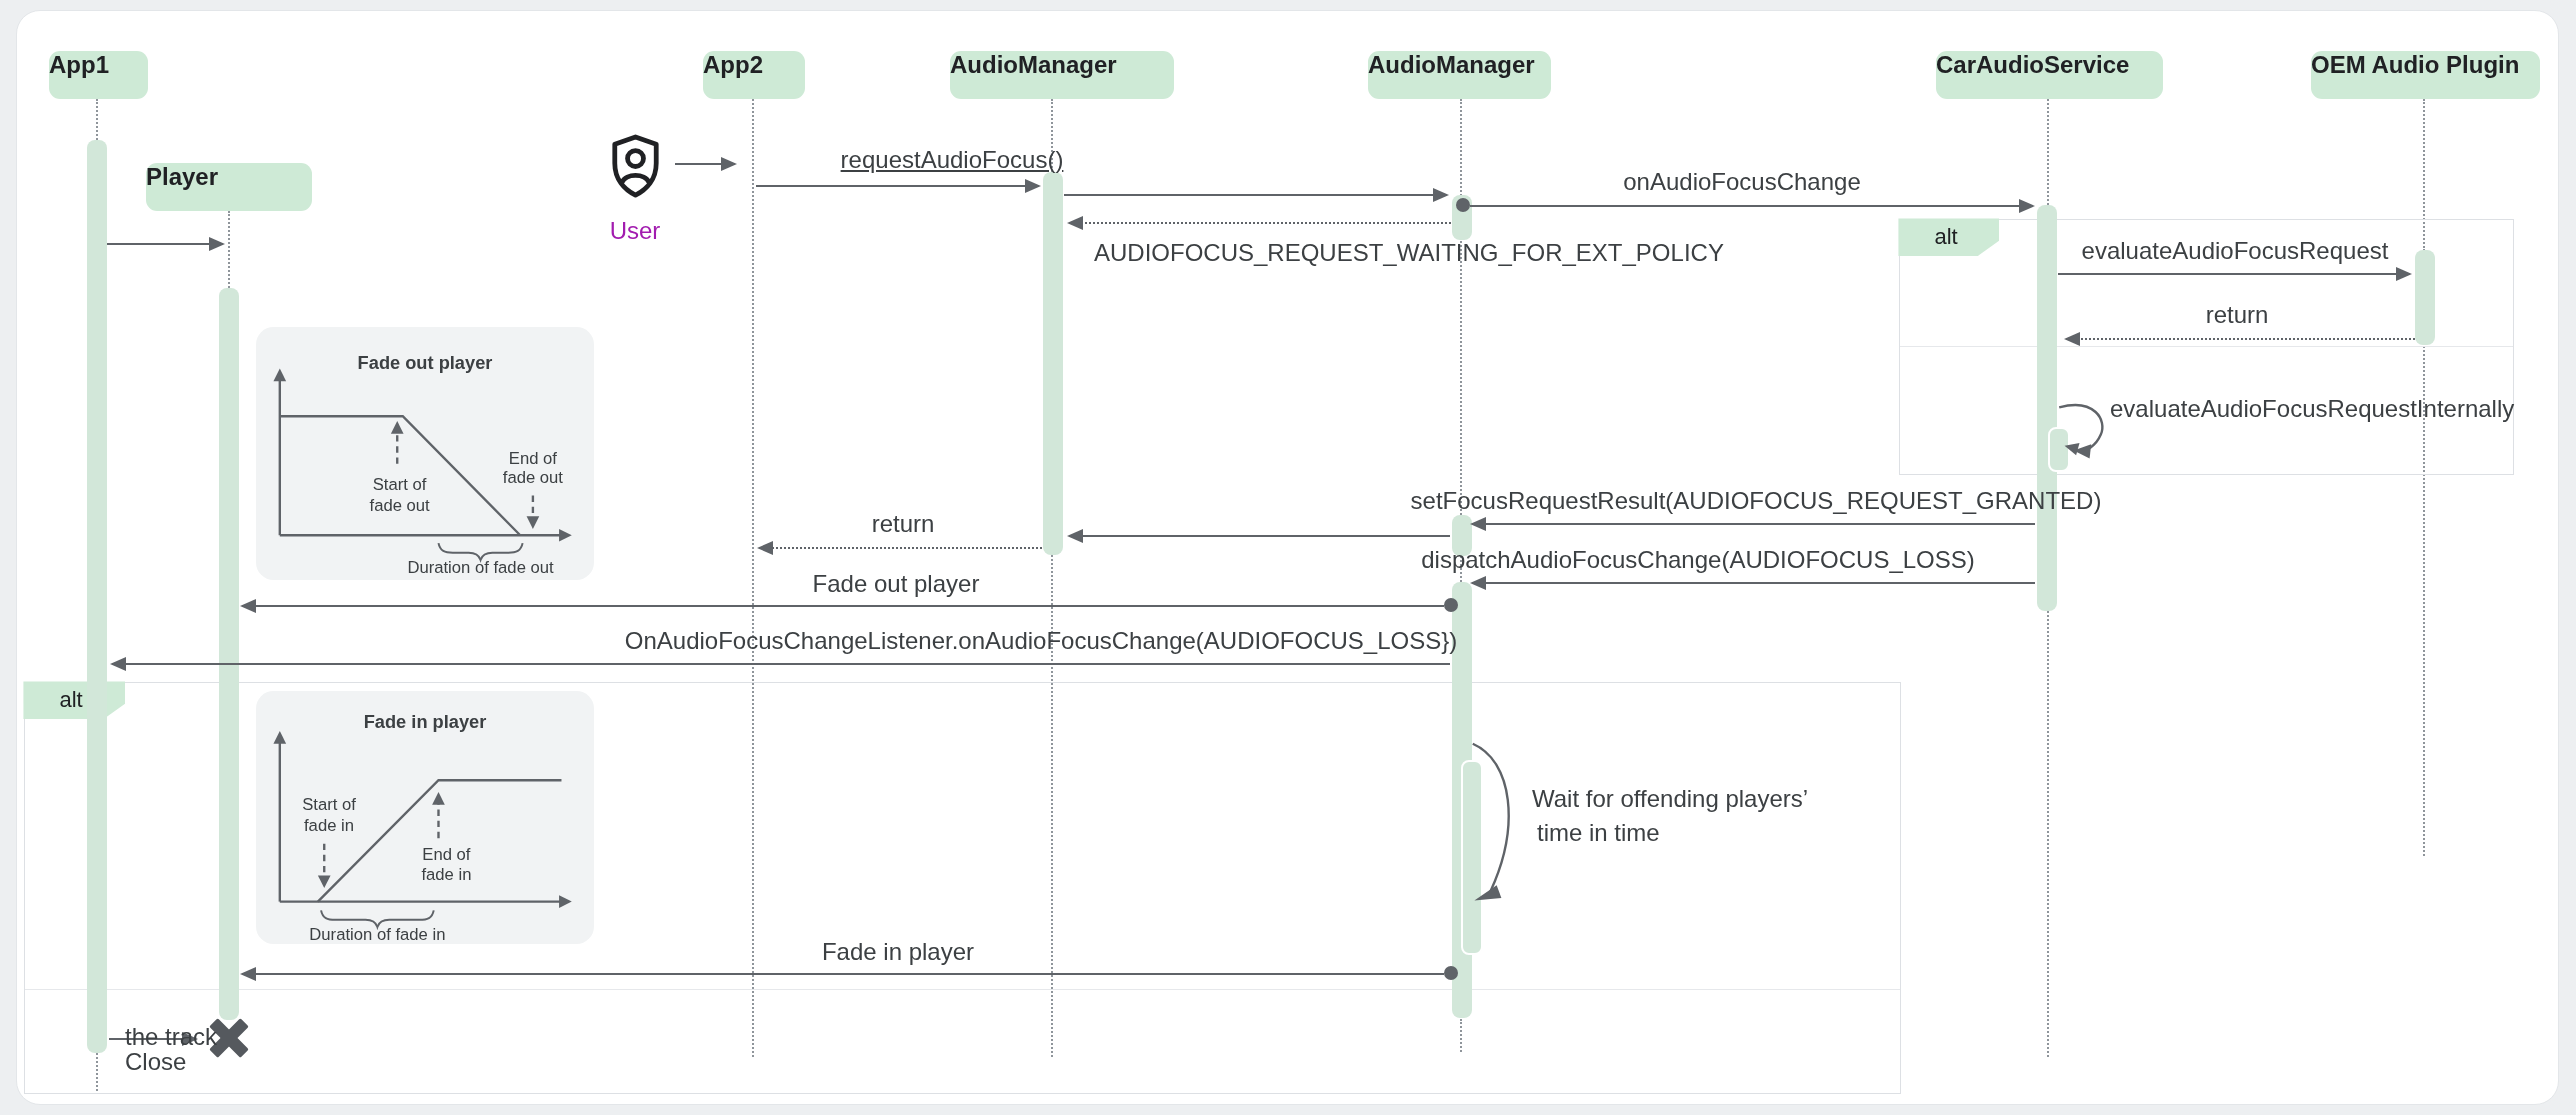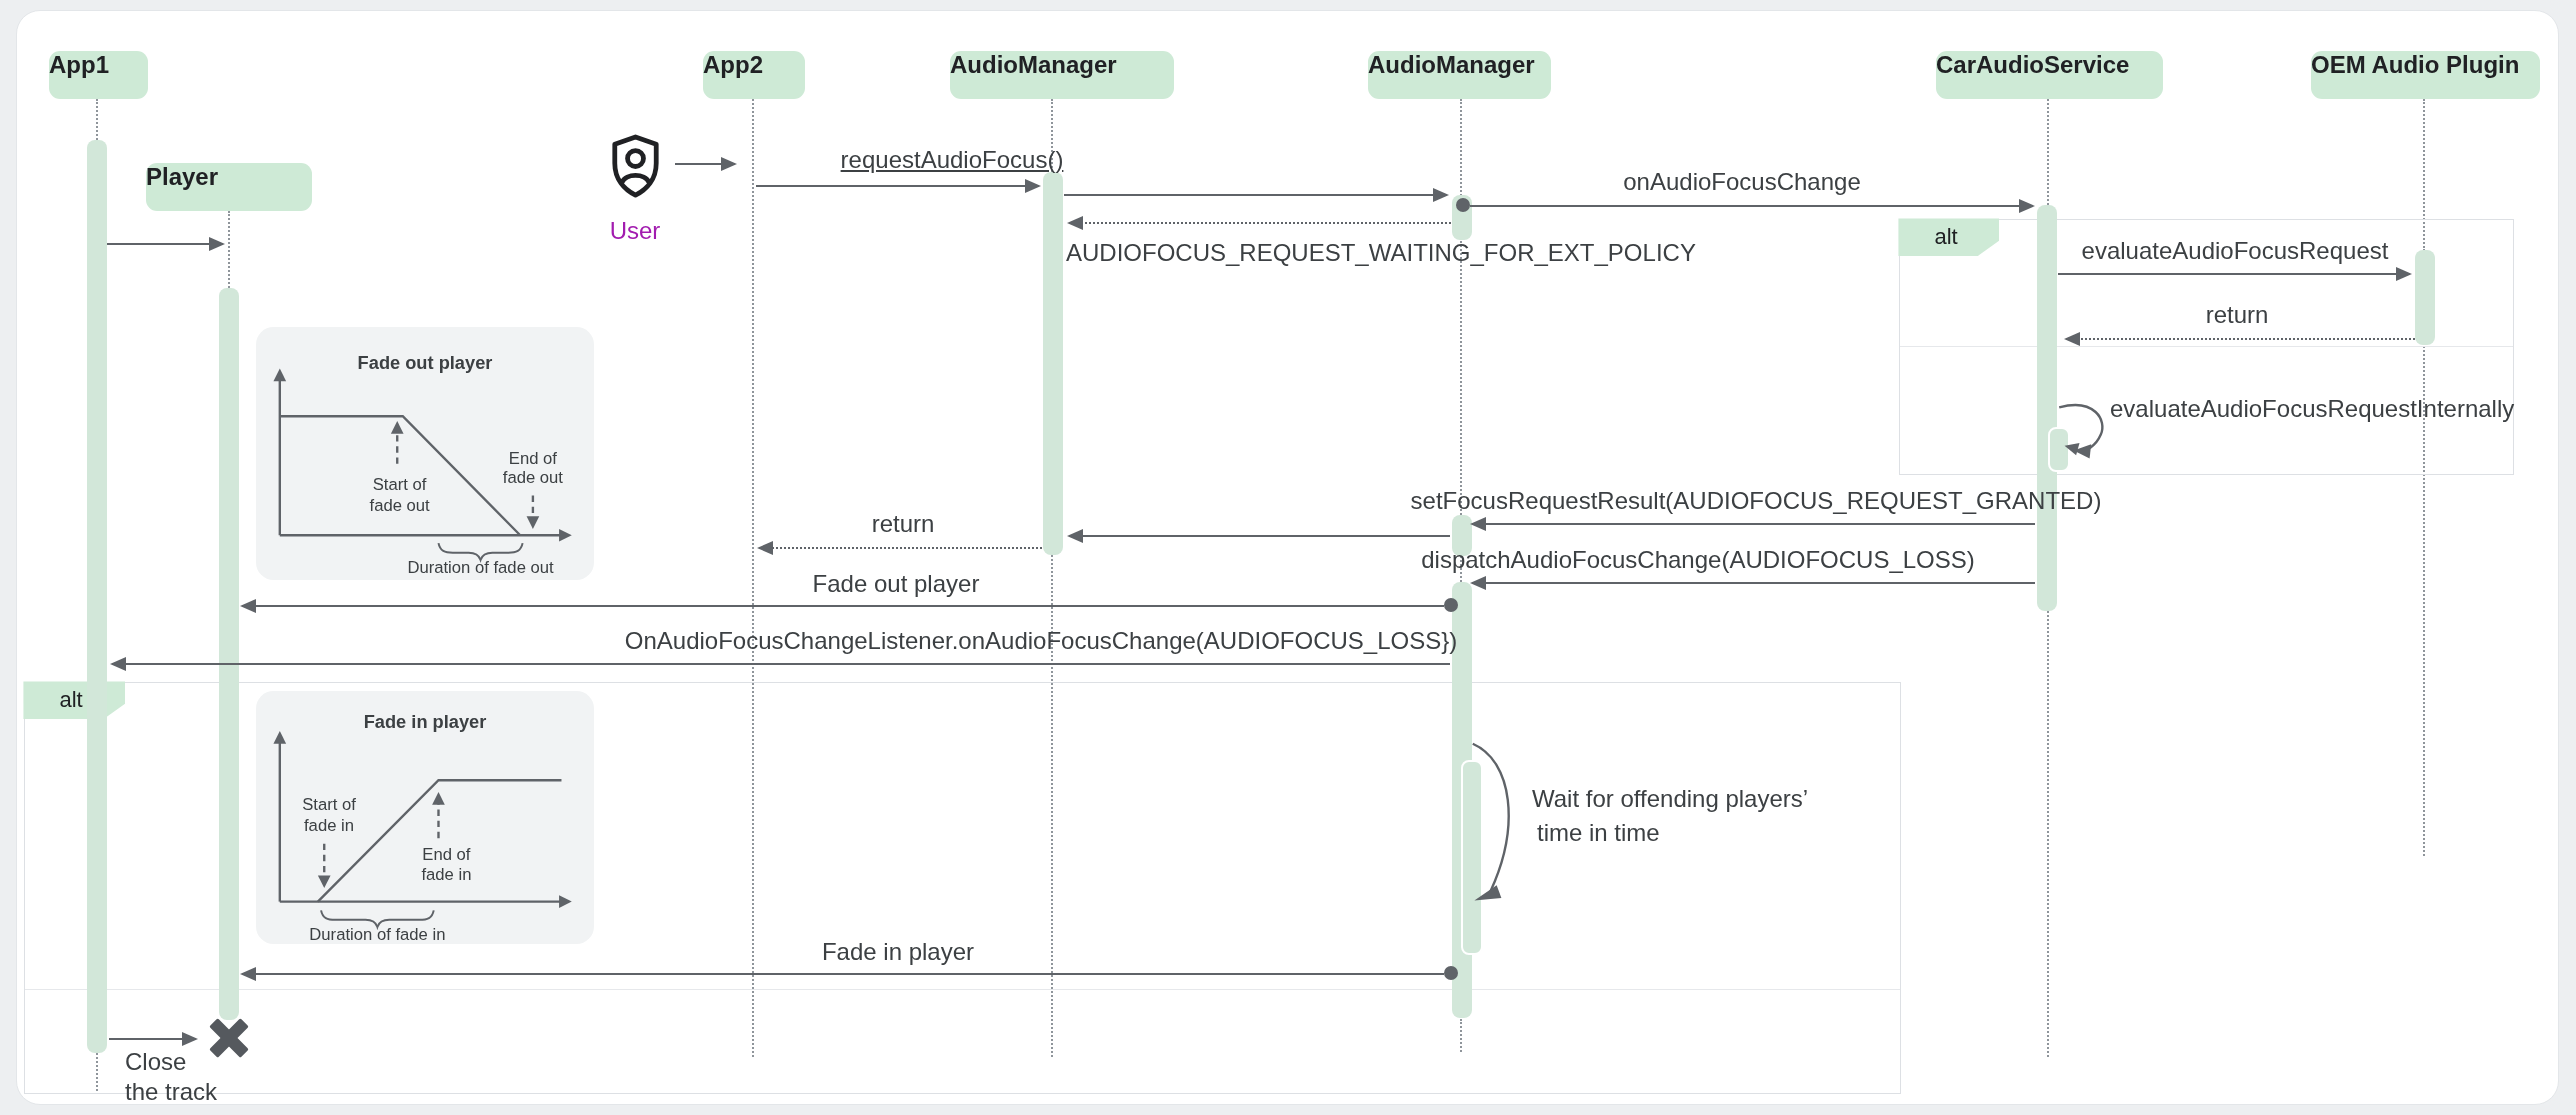--- a/index.html
+++ b/index.html
@@ -114,21 +114,21 @@
 
   <div class="mlabel c" style="left:1742px;top:167px;">onAudioFocusChange</div>
   <div class="dotm" style="left:1456px;top:198px;"></div>
   <div class="line" style="left:1470px;top:205px;width:563px;">
       <span class="ah r"></span>
     </div>
 
   <div class="line dotted" style="left:1069px;top:222px;width:382px;">
       <span class="ah l"></span>
     </div>
-  <div class="mlabel" style="left:1066px;top:238px;text-align:right;">AUDIOFOCUS_REQUEST_WAITING_FOR_EXT_POLICY</div>
+  <div class="mlabel" style="left:1094px;top:238px;text-align:right;">AUDIOFOCUS_REQUEST_WAITING_FOR_EXT_POLICY</div>
 
   <div class="mlabel c" style="left:2235px;top:236px;">evaluateAudioFocusRequest</div>
   <div class="line" style="left:2058px;top:273px;width:352px;">
       <span class="ah r"></span>
     </div>
 
   <div class="mlabel c" style="left:2237px;top:300px;">return</div>
   <div class="line dotted" style="left:2066px;top:338px;width:349px;">
       <span class="ah l"></span>
     </div>
@@ -184,21 +184,21 @@
   <div class="dotm" style="left:1444px;top:966px;"></div>
 
   <div class="line" style="left:109px;top:1038px;width:87px;">
       <span class="ah r"></span>
     </div>
   <div class="xmark" style="left:207px;top:1015px;">
       <span></span>
       <span></span>
     </div>
   <div class="mlabel" style="left:125px;top:1047px;line-height:30px;">Close</div>
-  <div class="mlabel" style="left:125px;top:1077px;line-height:30px;">the track</div>
+  <div class="mlabel" style="left:125px;top:1022px;line-height:30px;">the track</div>
 
   <div class="inset" style="left:256px;top:327px;">
     <svg style="left:0;top:0;" width="338" height="253" viewBox="0 0 426 318">
       <text x="213" y="52" text-anchor="middle" font-size="23" font-weight="bold">Fade out player</text>
       <line x1="30" y1="262" x2="30" y2="62" stroke="#5f6368" stroke-width="3"></line>
       <polygon points="30,52 22,68 38,68" fill="#5f6368"></polygon>
       <line x1="30" y1="262" x2="388" y2="262" stroke="#5f6368" stroke-width="3"></line>
       <polygon points="398,262 382,254 382,270" fill="#5f6368"></polygon>
       <polyline points="30,112 185,112 333,262" fill="none" stroke="#5f6368" stroke-width="3"></polyline>
       <line x1="178" y1="172" x2="178" y2="128" stroke="#5f6368" stroke-width="3" stroke-dasharray="8 6"></line>

